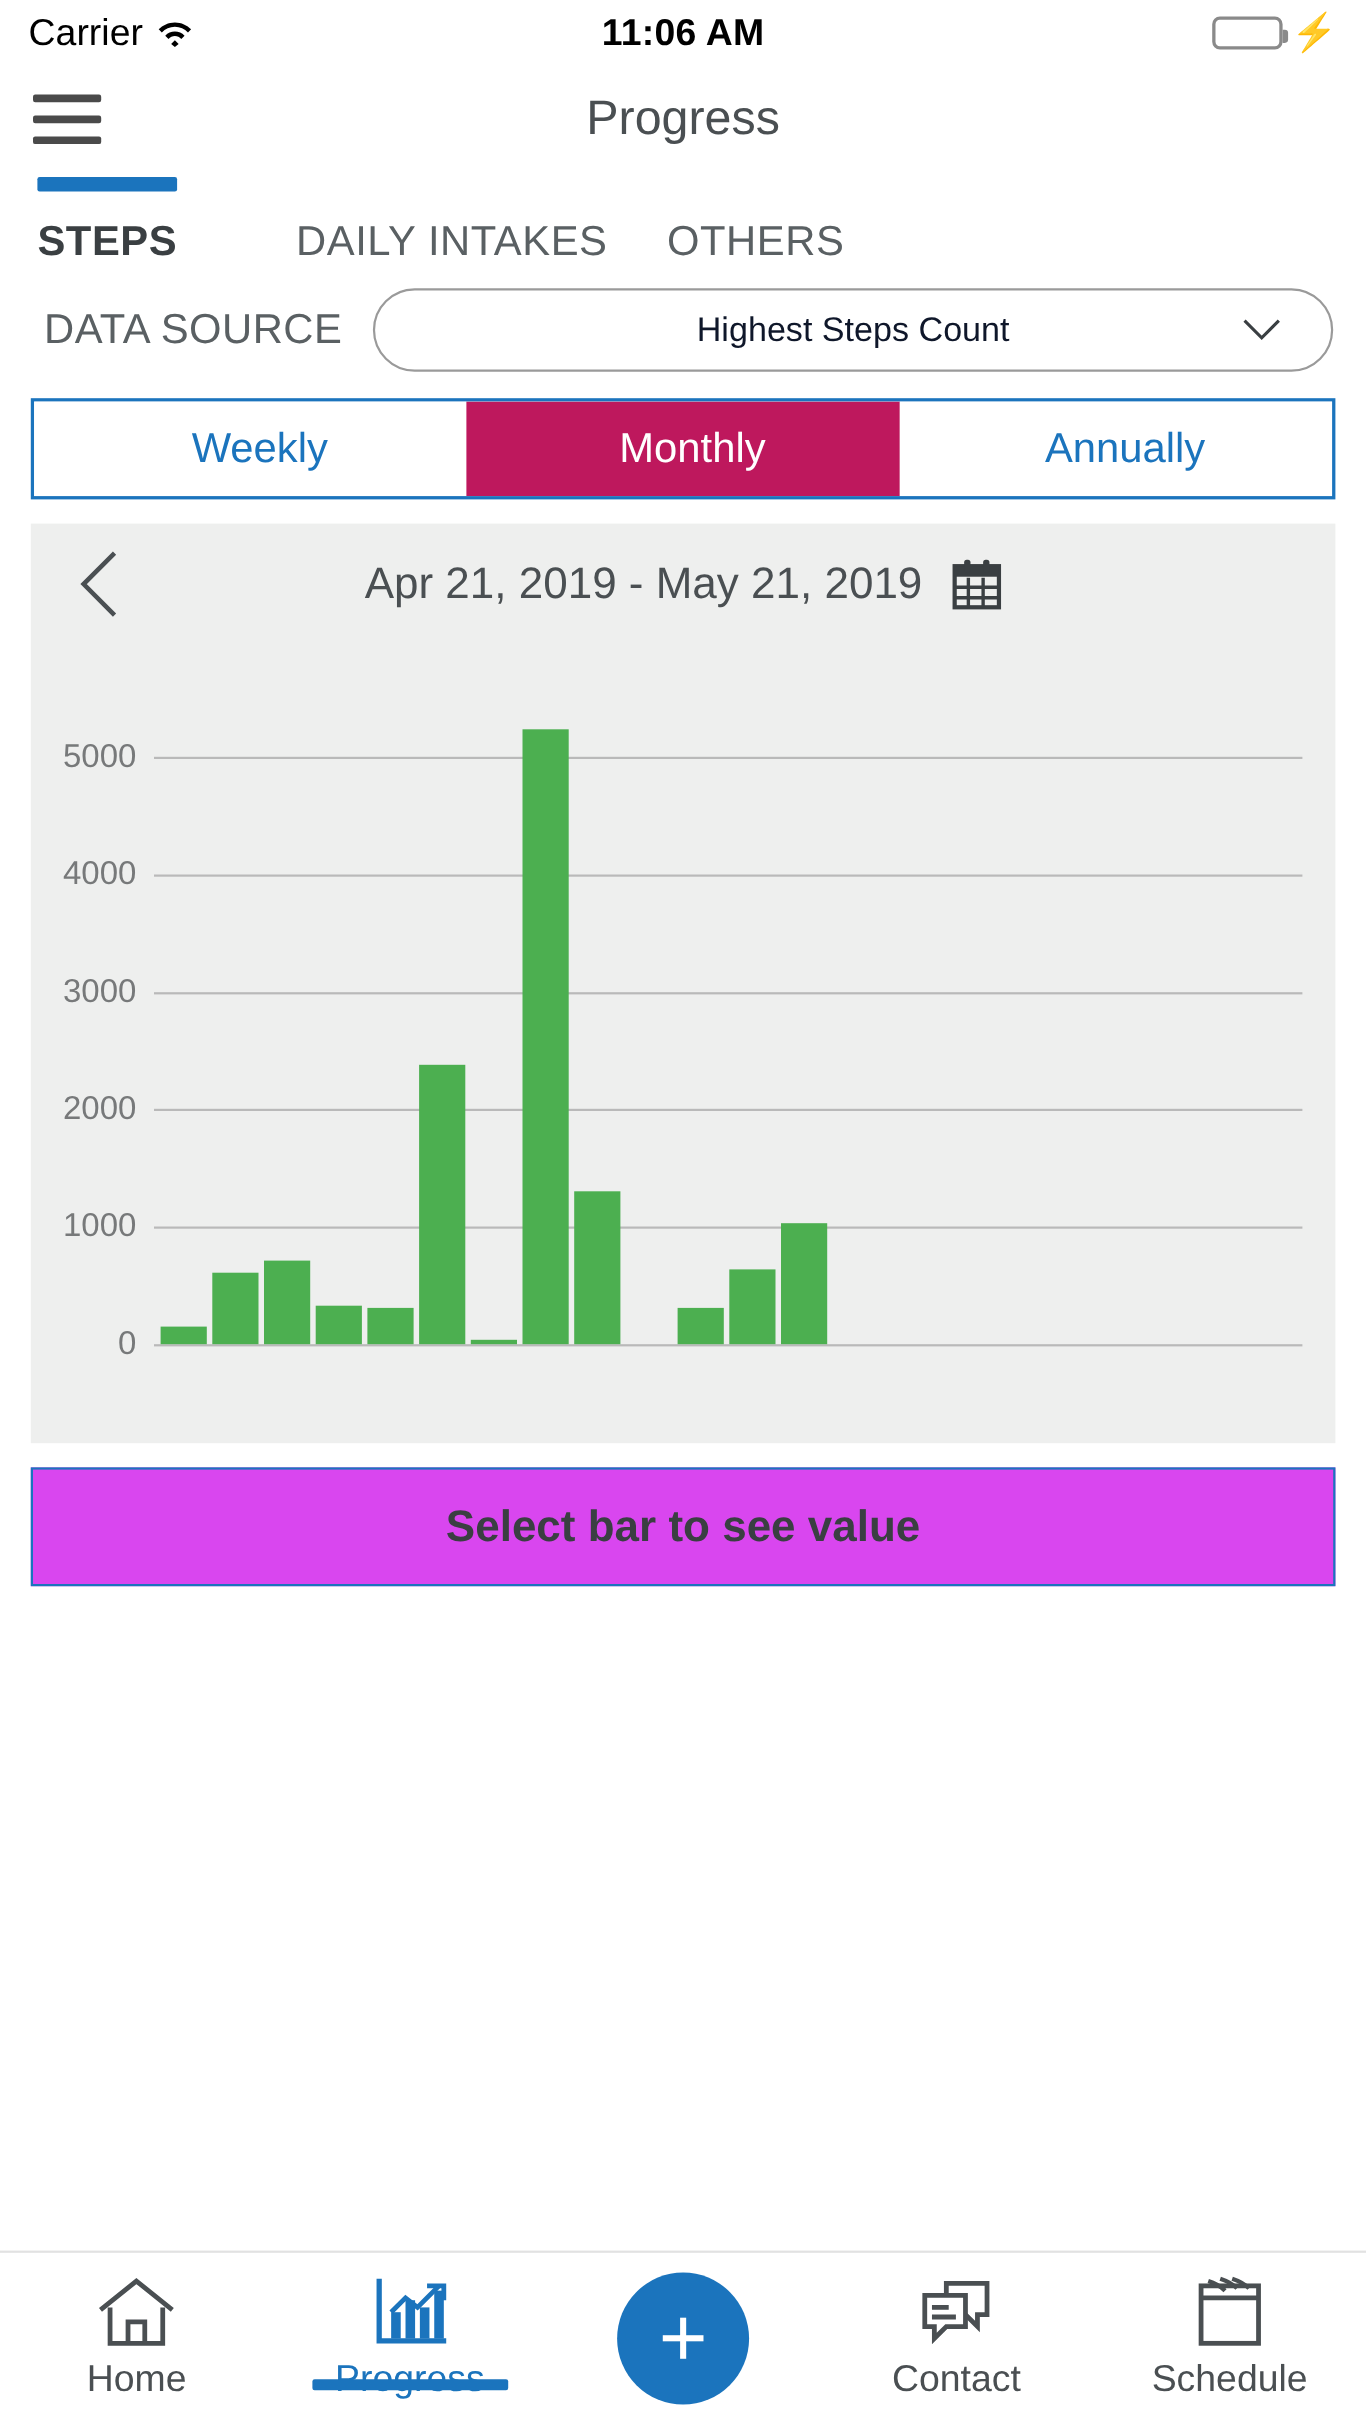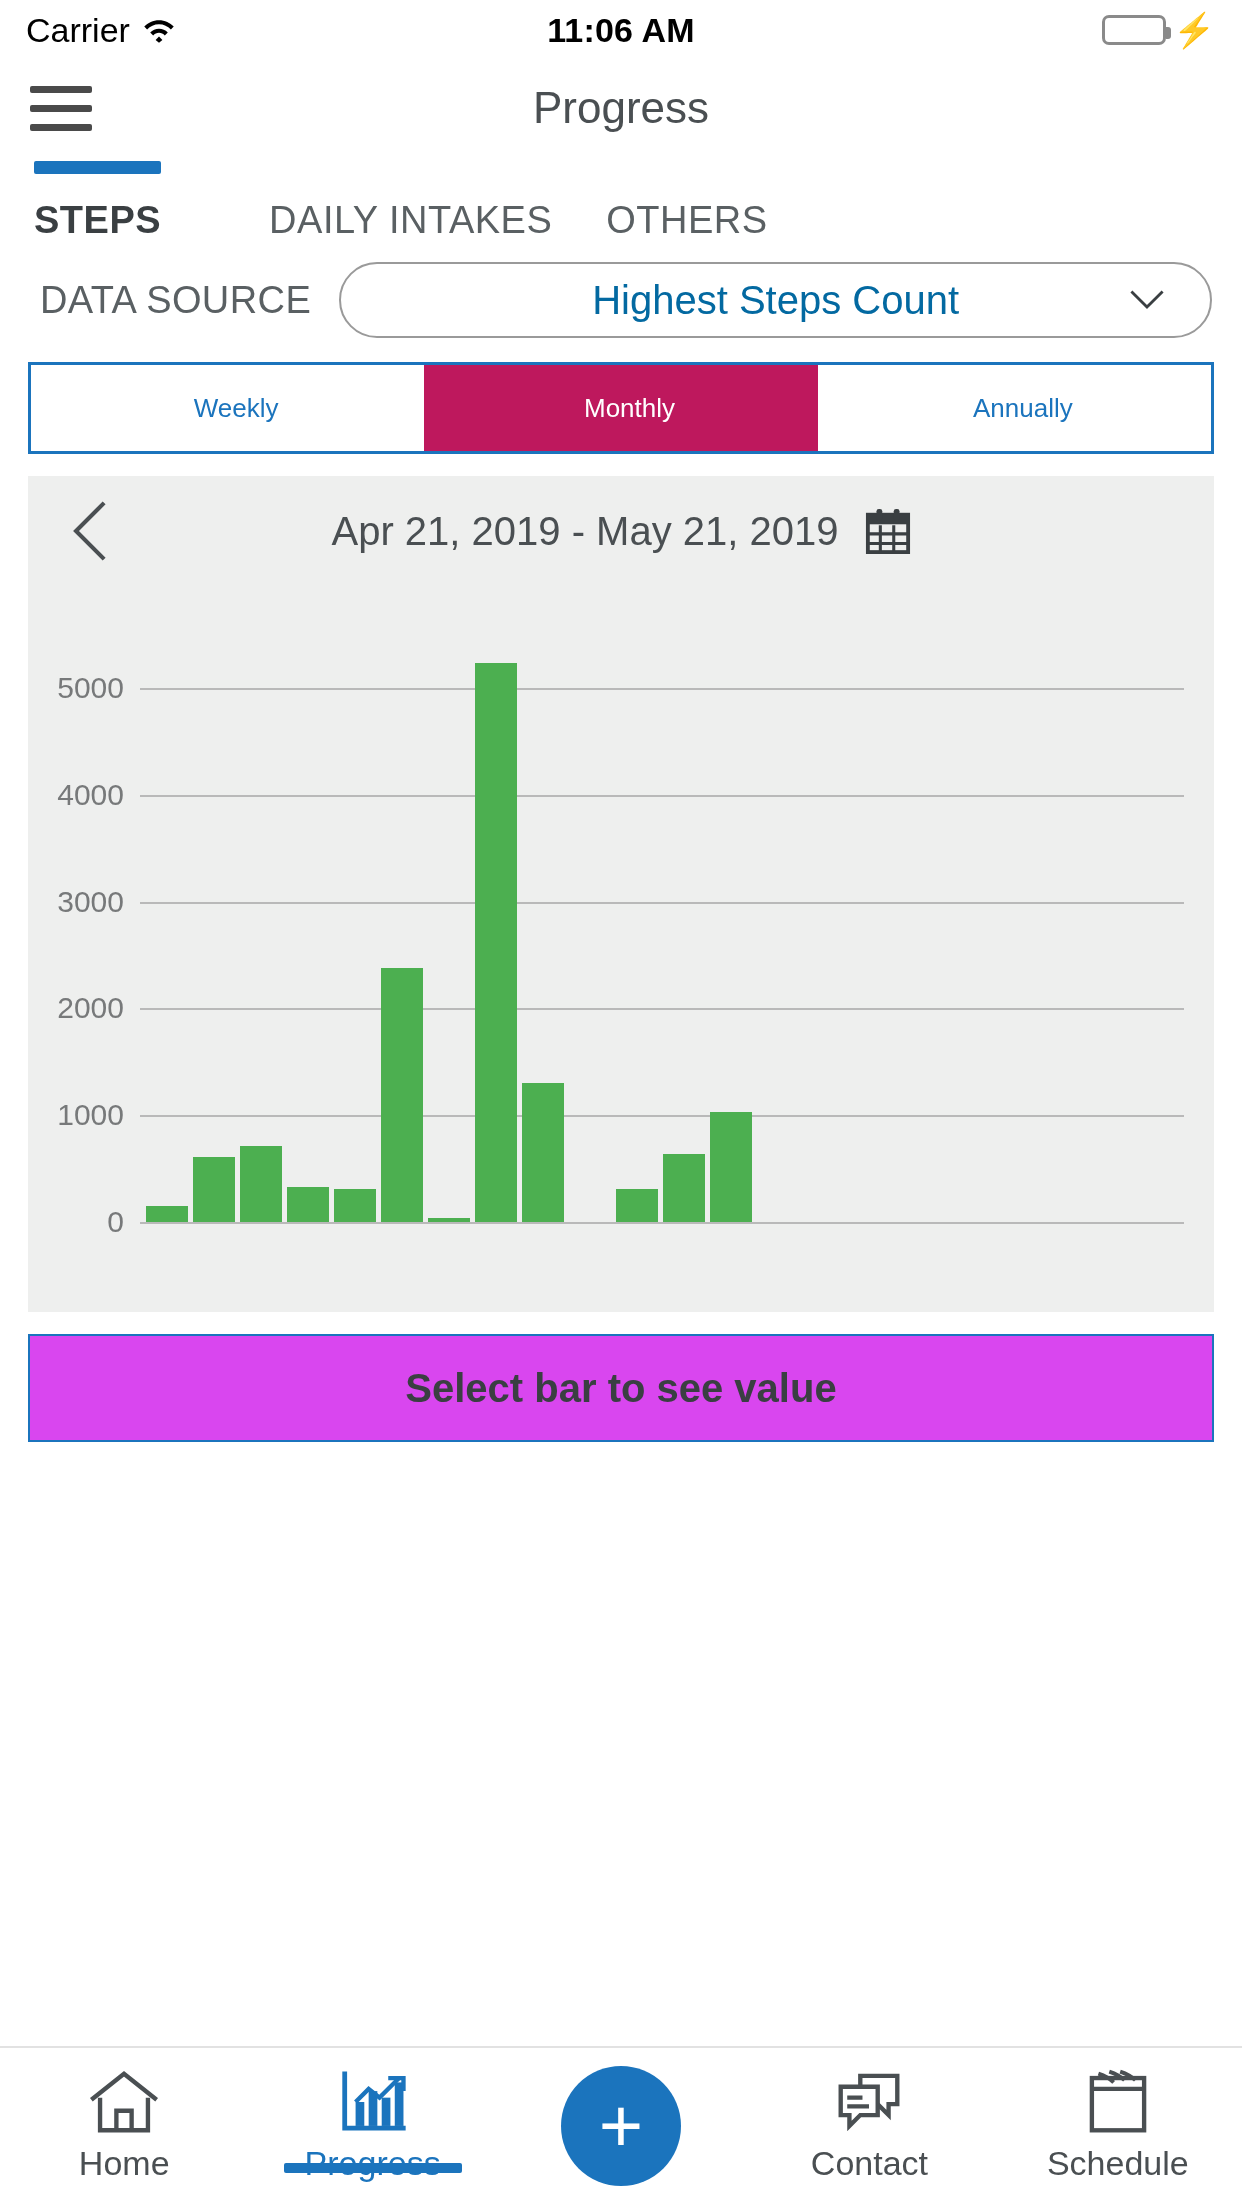--- a/index.html
+++ b/index.html
@@ -66,31 +66,31 @@
   
   .datasource-row {
     display: flex; align-items: center; padding: 14px 30px 0 40px; gap: 28px;
   }
   .ds-label { font-size: 38px; color: #5a6063; letter-spacing: .4px; white-space: nowrap; }
   .ds-select {
     flex: 1; height: 76px; border: 2px solid #9a9a9a; border-radius: 40px;
     display: flex; align-items: center; justify-content: center;
     position: relative; background: #fff; cursor: pointer;
   }
-  .ds-value { font-size: 40px; color: #0369a1; }
+  .ds-value { font-size: 31px; color: #0f172a; }
   .ds-chevron { position: absolute; right: 46px; width: 34px; height: 20px; }
 
   
   .segmented {
     margin: 24px 28px 0 28px; height: 92px;
     border: 3px solid #1b74bd; display: flex; overflow: hidden;
   }
   .seg {
     flex: 1; display: flex; align-items: center; justify-content: center;
-    font-size: 26px; color: #1b74bd; background: #fff; cursor: pointer; padding-left: 17px;
+    font-size: 38px; color: #1b74bd; background: #fff; cursor: pointer; padding-left: 17px;
   }
   .seg.active { background: #be185d; color: #fff; }
 
   
   .chart-card {
     margin: 22px 28px 0 28px; background: #eeefee; height: 836px;
     position: relative; padding: 0;
   }
   .chart-header {
     height: 110px; display: flex; align-items: center; position: relative;

